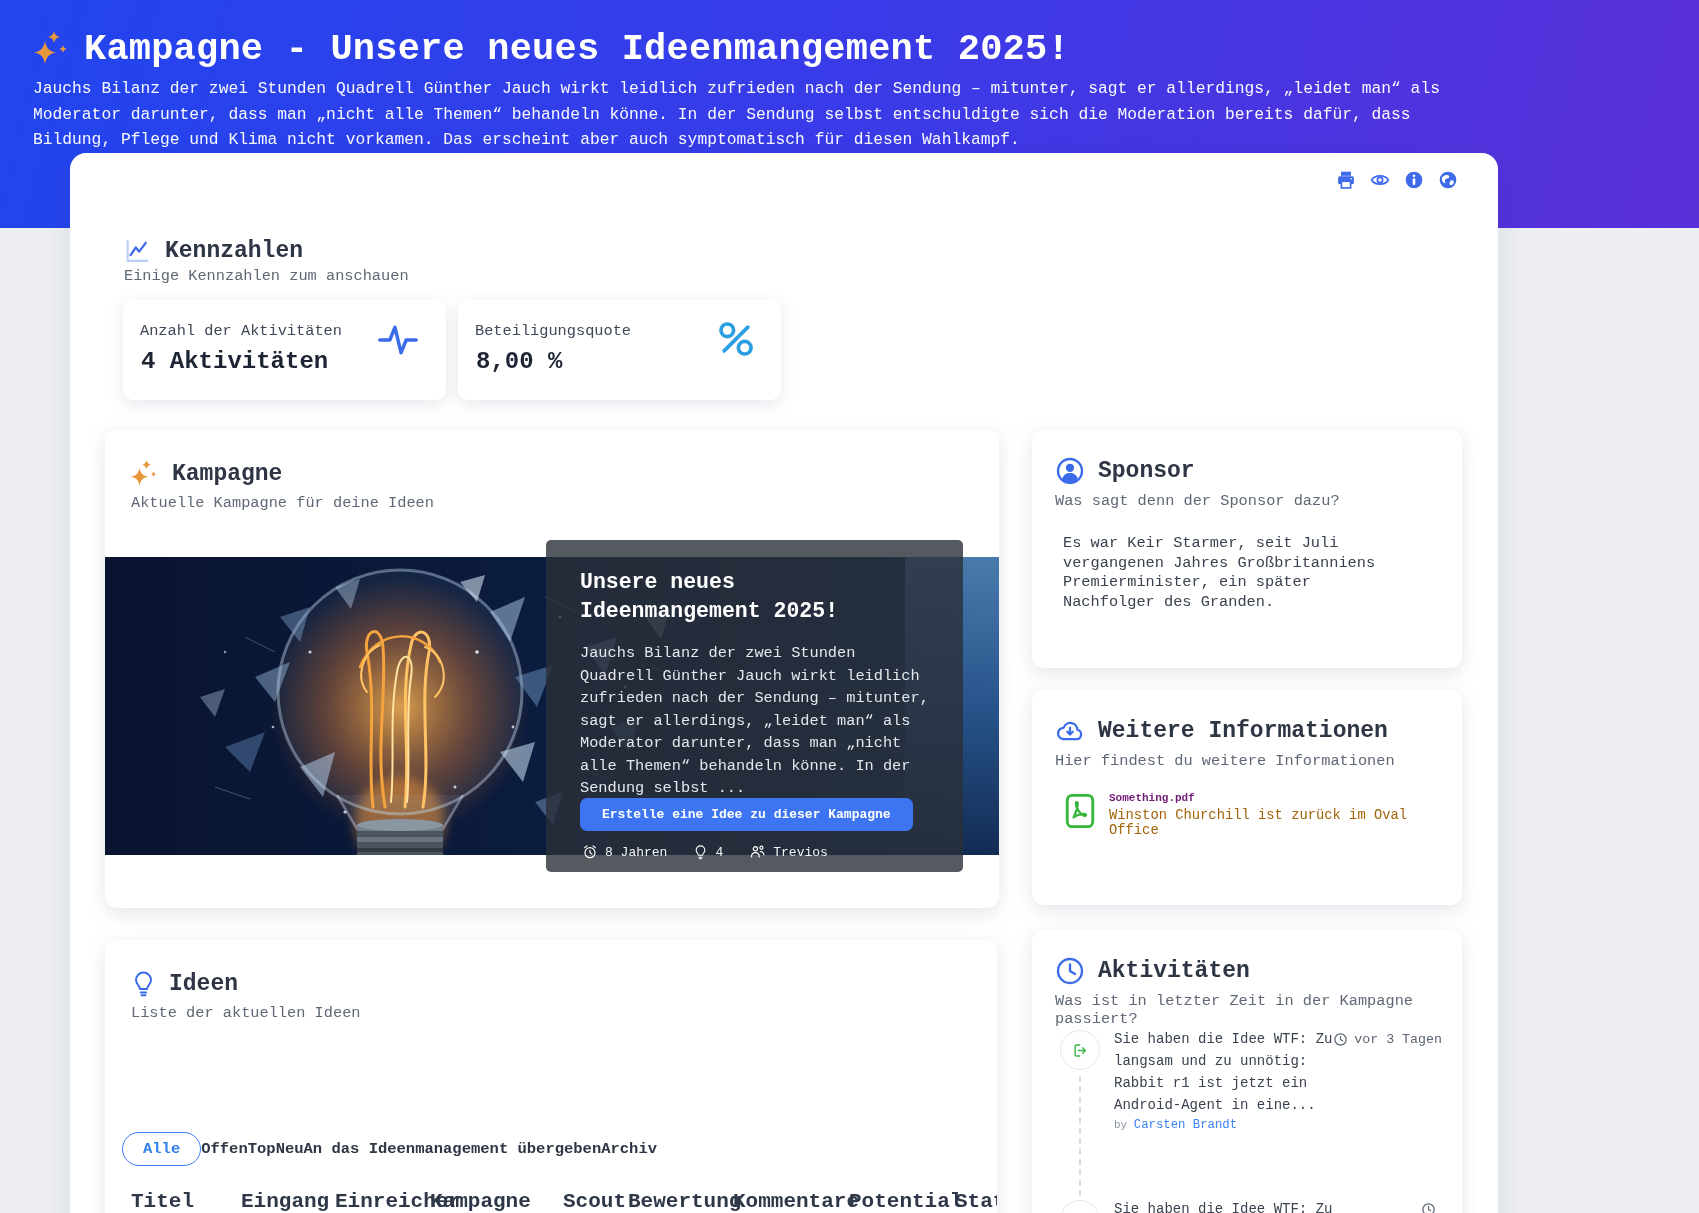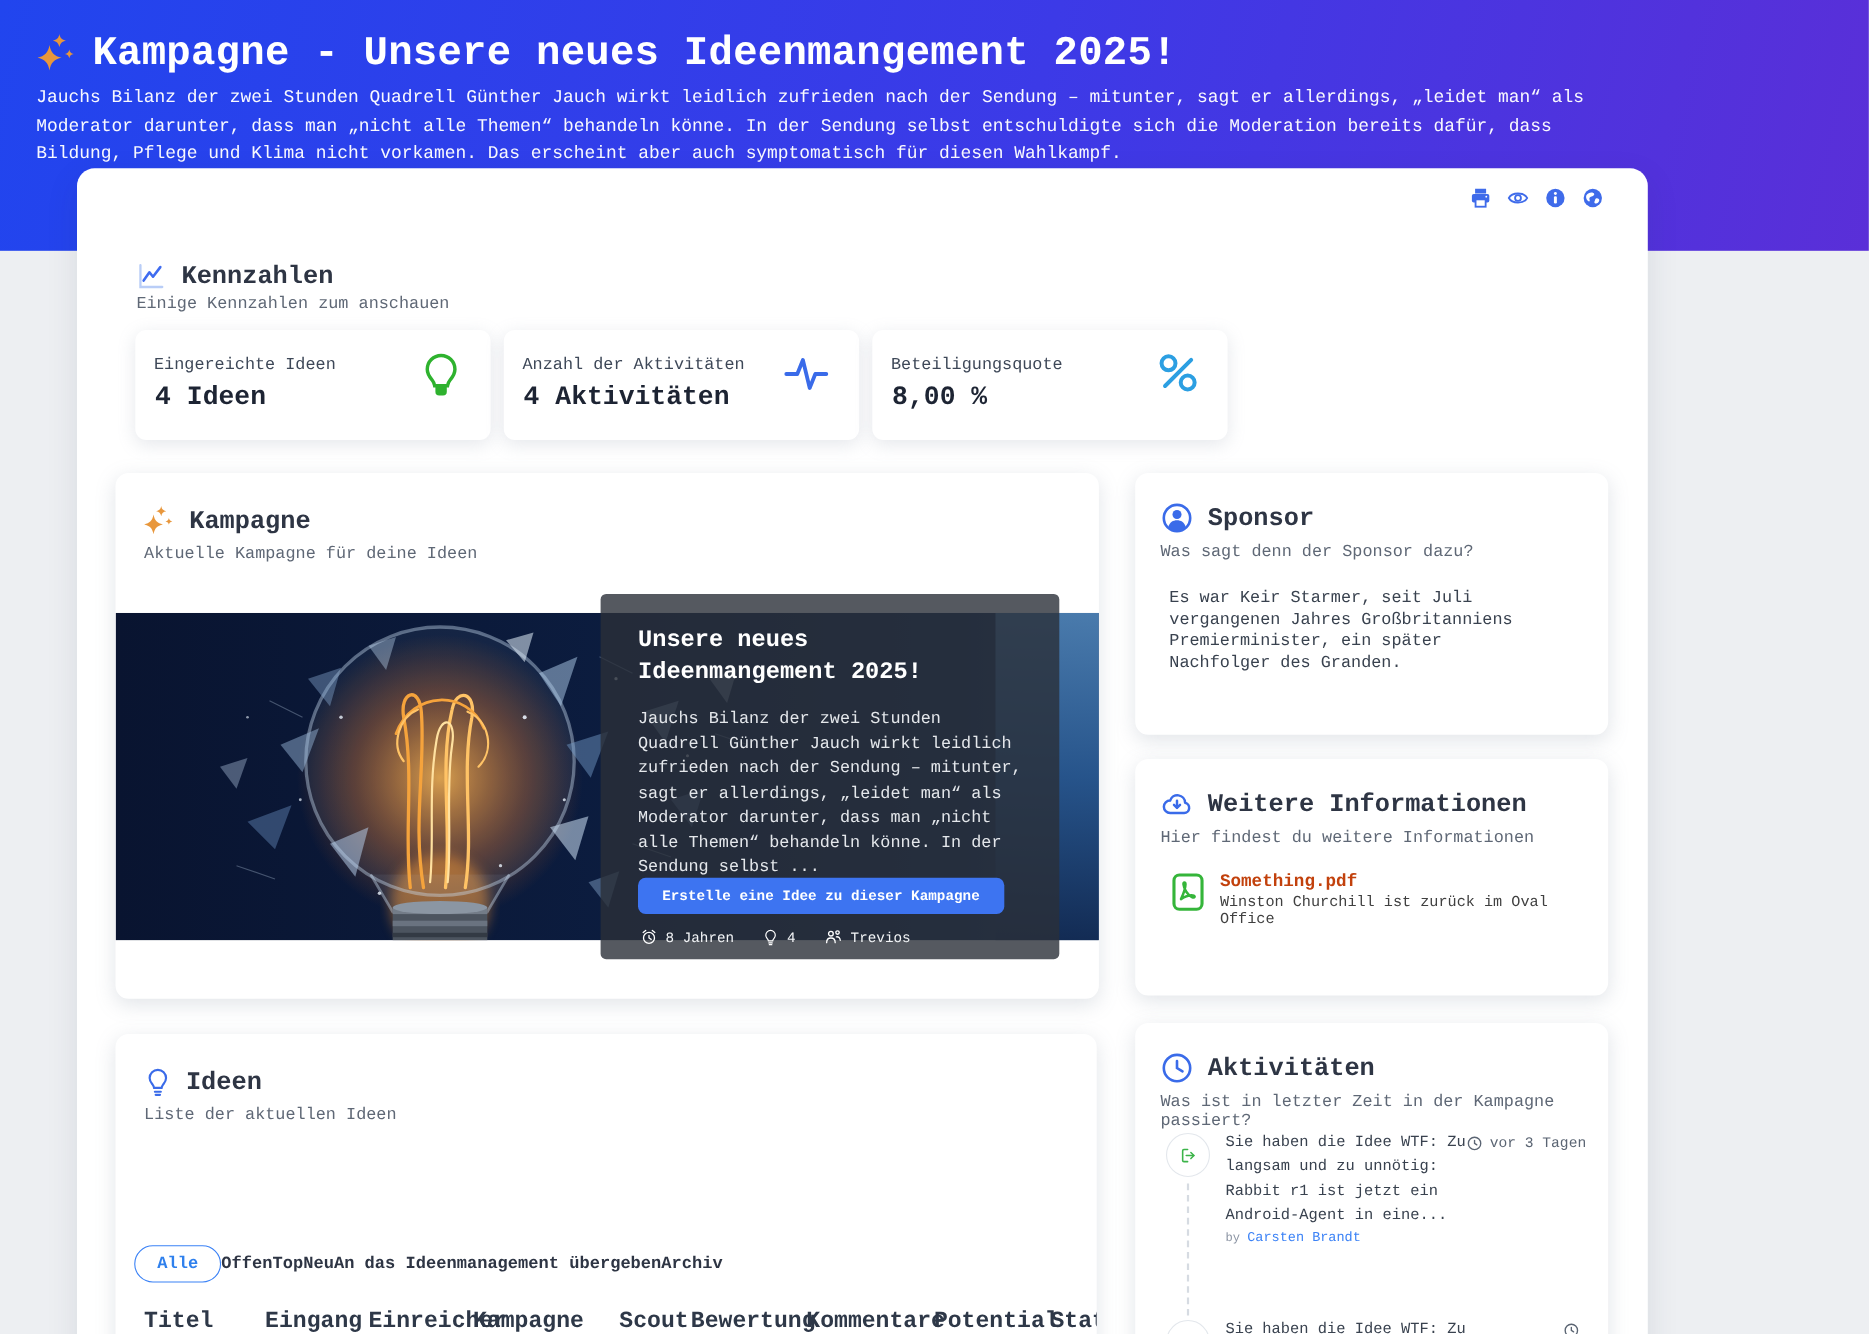--- a/index.html
+++ b/index.html
@@ -55,22 +55,22 @@
 
   
   .card-sponsor    { left:962px; top:277px; width:430px; height:238px; }
   .card-infos      { left:962px; top:537px; width:430px; height:215px; }
   .card-activities { left:962px; top:777px; width:430px; height:450px; }
   .side-head { position:absolute; left:23px; top:26px; display:flex; align-items:center; gap:13px; }
   .side-sub  { position:absolute; left:23px; top:62px; }
   .sponsor-text { position:absolute; left:31px; top:104px; width:342px; font-size:15.3px; line-height:19.5px; color:#39424f; }
 
   .file-row { position:absolute; left:31px; top:102px; display:flex; gap:12px; cursor:pointer; }
-  .file-name { font-size:16px; font-weight:600; color:#c2410c; }
-  .file-desc { font-size:13.8px; color:#404040; margin-top:4px; }
+  .file-name { font-size:11px; font-weight:600; color:#701a75; }
+  .file-desc { font-size:13.8px; color:#a16207; margin-top:4px; }
 
   .act-item { position:absolute; left:28px; width:382px; }
   .act-item .act-circle { position:absolute; left:0; top:2px; width:40px; height:40px; border:1.5px solid #e3e7ec;
                           border-radius:50%; background:#fff; display:flex; align-items:center; justify-content:center; }
   .act-body { margin-left:54px; width:242px; }
   .act-text { font-size:14px; line-height:22px; color:#39424f; }
   .act-by { margin-top:2px; font-size:11px; color:#8a93a2; }
   .act-by a { color:#3b82f6; text-decoration:none; font-size:12.3px; }
   .act-time { position:absolute; right:0; top:4px; display:flex; align-items:center; gap:6px;
               font-size:13.3px; color:#5b6573; }
@@ -144,30 +144,20 @@
         <svg width="28" height="28" viewBox="0 0 24 24" fill="none">
           <path d="M4 3.5 V20.5 H21" stroke="#b9cdf7" stroke-width="1.8" stroke-linecap="round"></path>
           <path d="M6.5 15.5 L11 9 L13.8 12.5 L19.5 5" stroke="#3f6cf0" stroke-width="2" stroke-linecap="round" stroke-linejoin="round"></path>
         </svg>
       </span>
       <h2 class="sec-title">Kennzahlen</h2>
     </div>
     <div class="kz-sub sec-sub">Einige Kennzahlen zum anschauen</div>
 
     <div class="kpi-row">
-      <div class="kpi">
-        <div class="kpi-label">Eingereichte Ideen</div>
-        <div class="kpi-value">4 Ideen</div>
-        <span class="kpi-icon">
-          <svg width="38" height="44" viewBox="0 0 24 28" fill="none">
-            <path d="M12 2 a8 8 0 0 1 8 8 c0 3-1.6 4.7-2.8 6.2 -.8 1-1.3 2-1.5 3.3 h-7.4 c-.2-1.3-.7-2.3-1.5-3.3 C5.6 14.7 4 13 4 10 a8 8 0 0 1 8-8 Z" stroke="#2eb22e" stroke-width="2"></path>
-            <path d="M8.7 20 h6.6 v3 a2.2 2.2 0 0 1 -2.2 2.2 h-2.2 a2.2 2.2 0 0 1 -2.2 -2.2 Z" fill="#2eb22e"></path>
-          </svg>
-        </span>
-      </div>
       <div class="kpi">
         <div class="kpi-label">Anzahl der Aktivitäten</div>
         <div class="kpi-value">4 Aktivitäten</div>
         <span class="kpi-icon">
           <svg width="44" height="40" viewBox="0 0 24 22" fill="none" stroke="#3a6be9" stroke-width="1.9" stroke-linecap="round" stroke-linejoin="round">
             <path d="M2 11 H7.5 L10.3 4 L13.7 18 L16.5 11 H22"></path>
           </svg>
         </span>
       </div>
       <div class="kpi">

